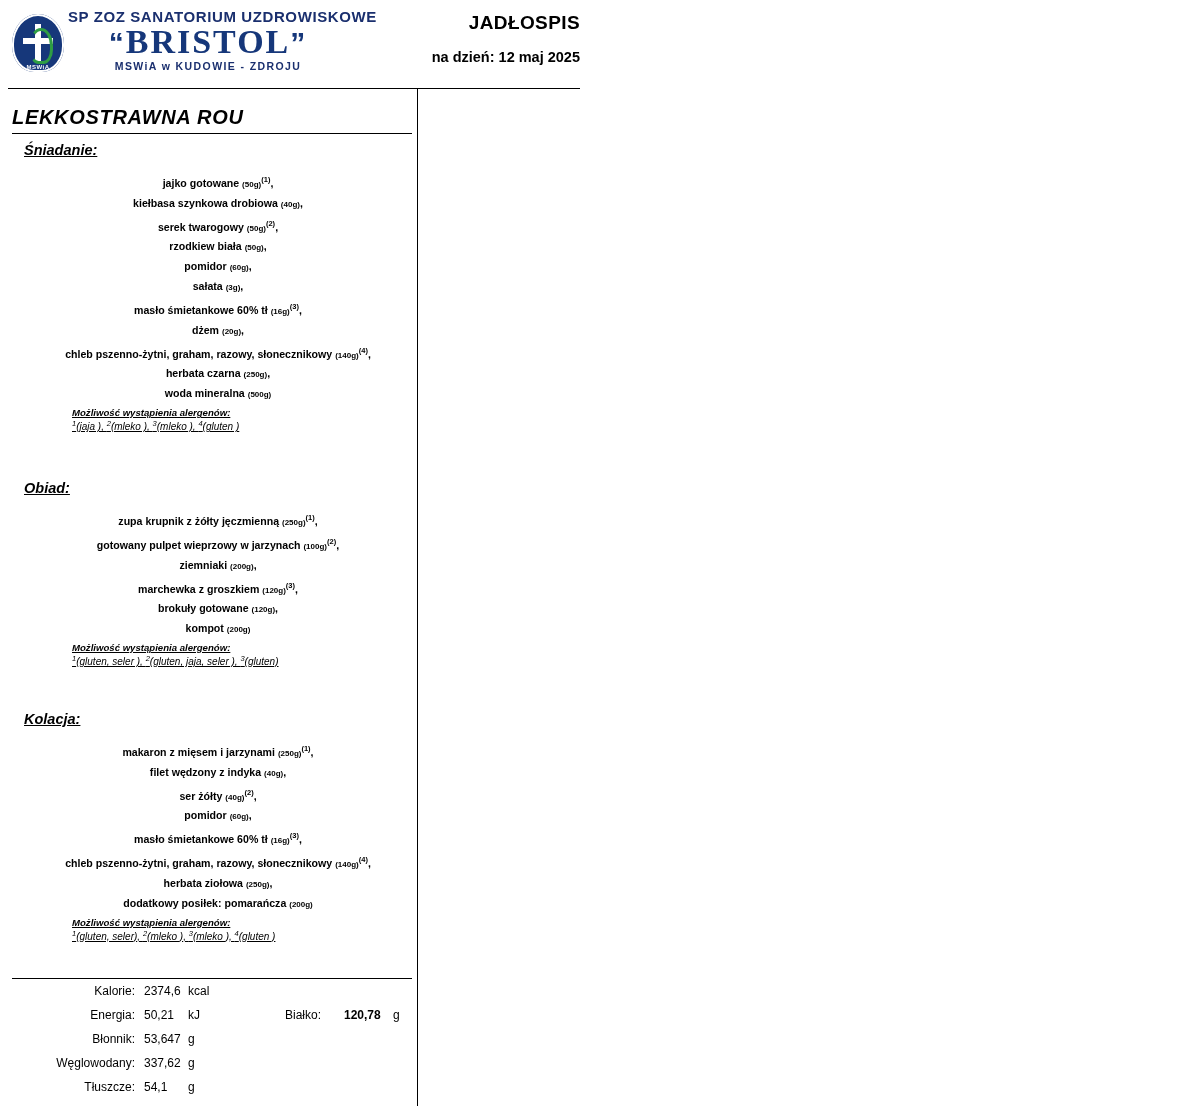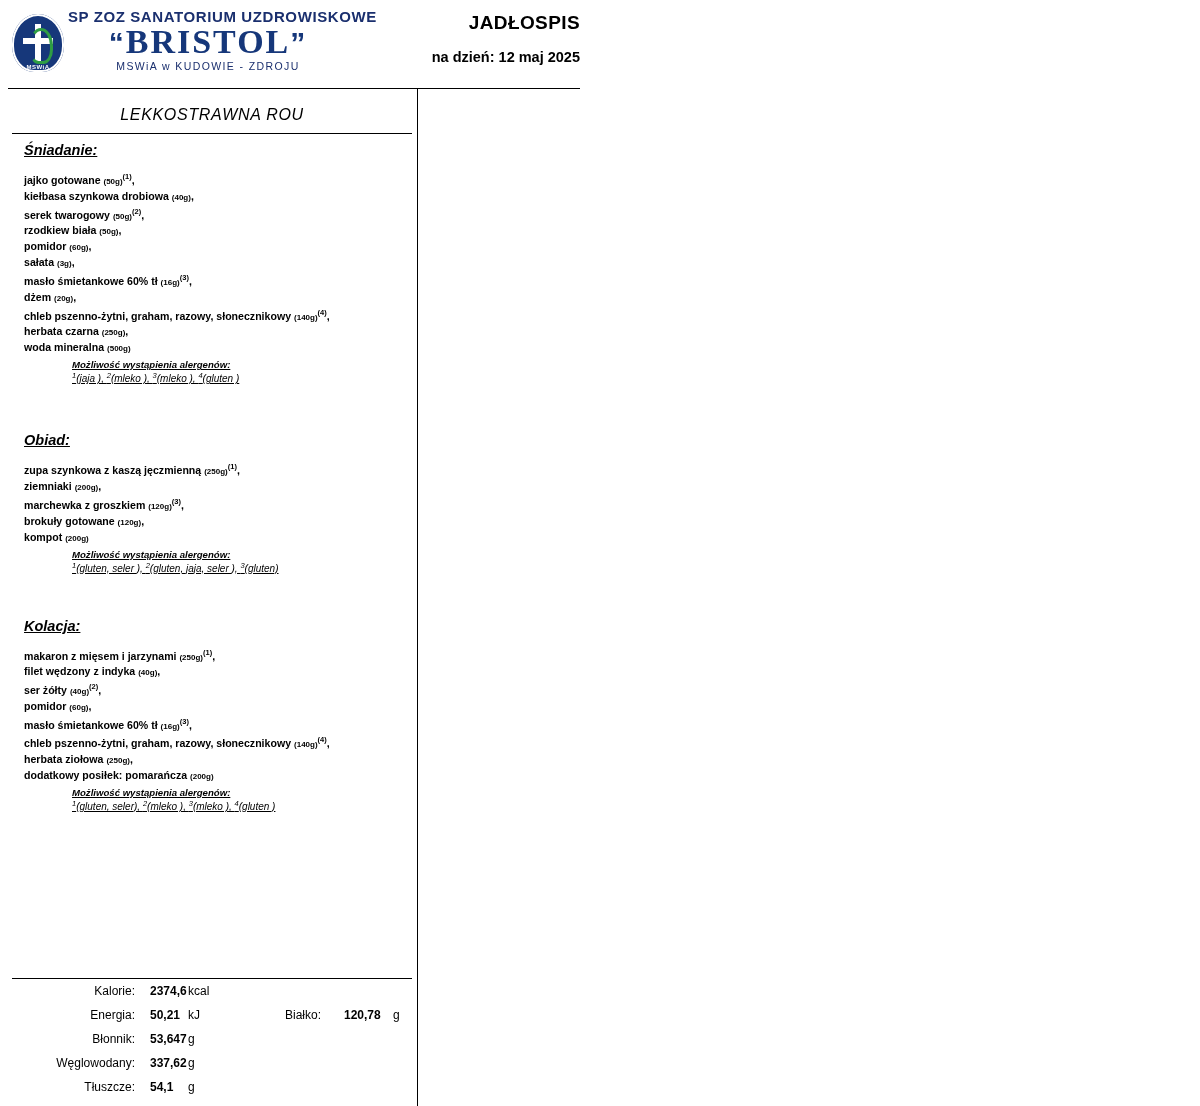--- a/index.html
+++ b/index.html
@@ -97,21 +97,21 @@
     line-height: 34px;
     white-space: nowrap;
     font-family: "Liberation Serif", serif;
   }
   .logo-brand .q {
     font-family: "Liberation Sans", sans-serif;
     font-size: 30px;
   }
   .logo-line3 {
     font-size: 10.5px;
-    font-weight: normal;
+    font-weight: bold;
     letter-spacing: 1.4px;
     color: #1a2f6e;
     white-space: nowrap;
   }
 
   .title-block {
     position: absolute;
     left: 356px;
     top: 12px;
     width: 224px;
@@ -161,23 +161,22 @@
     height: 1018px;
     border-left: 1.5px solid #000;
   }
 
   
   .diet-name {
     position: absolute;
     left: 12px;
     top: 106px;
     width: 400px;
-    text-align: center;
-    font-size: 16px;
-    font-weight: normal;
+    font-size: 20px;
+    font-weight: bold;
     font-style: italic;
     letter-spacing: 0.7px;
   }
 
   
   .meals {
     position: absolute;
     left: 12px;
     top: 142px;
     width: 400px;
@@ -191,22 +190,23 @@
     font-style: italic;
     text-decoration: underline;
     margin: 0 0 12px 12px;
   }
   .meal-items {
     margin: 0 0 0 12px;
   }
   .item {
     font-size: 10.6px;
     font-weight: bold;
-    line-height: 14px;
-    white-space: nowrap;
+    line-height: 19px;
+    white-space: nowrap;
+    text-align: center;
   }
   .item .gram {
     font-size: 8px;
     font-weight: bold;
   }
   .item sup {
     font-size: 7.5px;
     font-weight: bold;
     vertical-align: super;
   }
@@ -249,22 +249,22 @@
     font-size: 12px;
   }
   .nut-label {
     position: absolute;
     right: 277px;
     text-align: right;
     white-space: nowrap;
   }
   .nut-value {
     position: absolute;
-    left: 138px;
-    font-weight: bold;
+    left: 132px;
+    font-weight: normal;
     text-align: left;
     white-space: nowrap;
   }
   .nut-unit {
     position: absolute;
     left: 176px;
     white-space: nowrap;
   }
   .protein-label {
     position: absolute;
@@ -332,21 +332,22 @@
         <div class="item"><span>woda mineralna </span><span class="gram">(500g)</span></div>
       </div>
       <div class="allergen-block">
         <div class="allergen-title">Możliwość wystąpienia alergenów:</div>
         <div class="allergen-list"><sup>1</sup><span>(jaja ), </span><sup>2</sup><span>(mleko ), </span><sup>3</sup><span>(mleko ), </span><sup>4</sup><span>(gluten  )</span></div>
       </div>
     </div>
     <div class="meal" id="meal-1">
       <div class="meal-title">Obiad:</div>
       <div class="meal-items">
-        <div class="item"><span>zupa szynkowa z kaszą jęczmienną </span><span class="gram">(250g)</span><sup>(1)</sup><span>,</span></div>
+        <div class="item"><span>zupa krupnik z żółty jęczmienną </span><span class="gram">(250g)</span><sup>(1)</sup><span>,</span></div>
+        <div class="item"><span>gotowany pulpet wieprzowy w jarzynach </span><span class="gram">(100g)</span><sup>(2)</sup><span>,</span></div>
         <div class="item"><span>ziemniaki </span><span class="gram">(200g)</span><span>,</span></div>
         <div class="item"><span>marchewka z groszkiem </span><span class="gram">(120g)</span><sup>(3)</sup><span>,</span></div>
         <div class="item"><span>brokuły gotowane </span><span class="gram">(120g)</span><span>,</span></div>
         <div class="item"><span>kompot </span><span class="gram">(200g)</span></div>
       </div>
       <div class="allergen-block">
         <div class="allergen-title">Możliwość wystąpienia alergenów:</div>
         <div class="allergen-list"><sup>1</sup><span>(gluten, seler ), </span><sup>2</sup><span>(gluten, jaja, seler ), </span><sup>3</sup><span>(gluten)</span></div>
       </div>
     </div>

